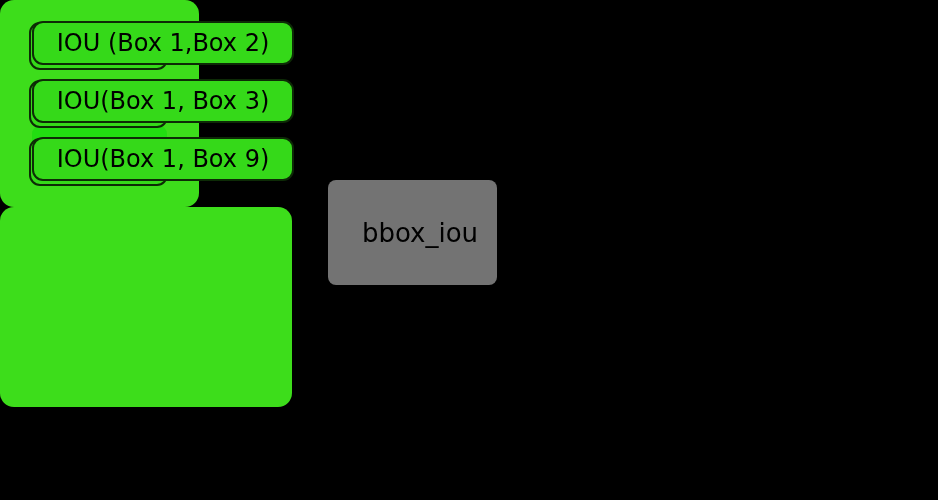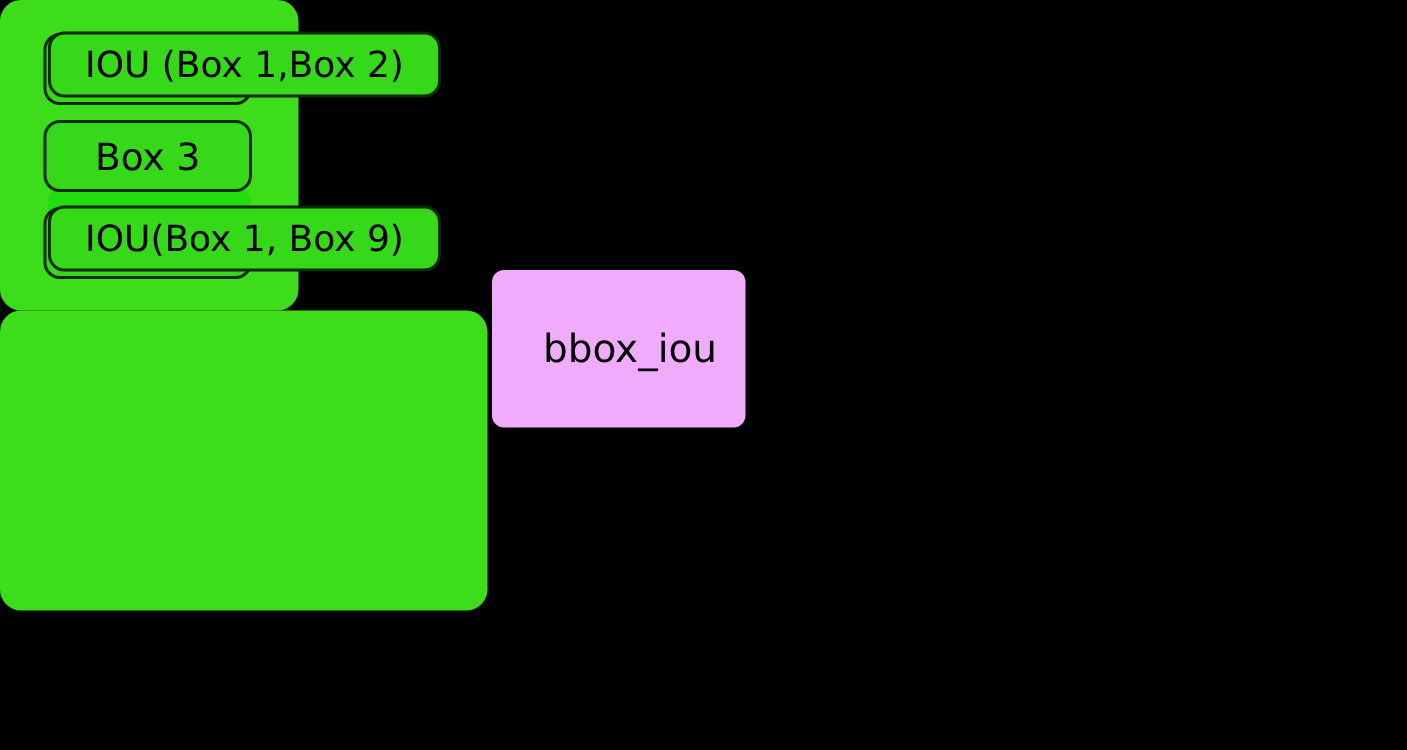--- a/index.html
+++ b/index.html
@@ -48,38 +48,38 @@
   
   .chip {
     background: #35d919;
     border: 2px solid #0d2b06;
     border-radius: 11px;
     font-size: 25px;
   }
 
   
   .magenta {
-    background: #f0abfc;
+    background: #737373;
     border-radius: 8px;
     font-size: 26px;
     padding-left: 15px;
   }
 
   
   #box1-node      { left: 32px;  top: 125px; width: 135px; height: 47px; }
 
   #input-group    { left: 4px;   top: 291px; width: 199px; height: 207px; }
   #input-group .chip { left: 29px; width: 139px; height: 48px; }
   #chip-box2      { top: 22px; }
   #chip-box3      { top: 80px; }
   #chip-box4      { top: 138px; }
 
   #bbox-iou-node  { left: 328px; top: 180px; width: 169px; height: 105px; }
 
-  #output-group   { left: 611px; top: 132px; width: 325px; height: 200px; }
+  #output-group   { left: 611px; top: 132px; width: 292px; height: 200px; }
   #output-group .chip { left: 32px; width: 262px; height: 44px; font-size: 24px; }
   #chip-iou-1     { top: 21px; }
   #chip-iou-2     { top: 79px; }
   #chip-iou-3     { top: 137px; }
 
   .group .chip { position: absolute; box-sizing: border-box;
                  display: flex; align-items: center; justify-content: center; }
 </style>
 </head>
 <body>
@@ -91,16 +91,17 @@
   <div class="group" id="input-group">
     <div class="chip" id="chip-box2">Box 2</div>
     <div class="chip" id="chip-box3">Box 3</div>
     <div class="chip" id="chip-box4">Box 4</div>
   </div>
 
   <div class="node magenta" id="bbox-iou-node">bbox_iou</div>
 
   <div class="group" id="output-group">
     <div class="chip" id="chip-iou-1">IOU (Box 1,Box 2)</div>
+    <div class="chip" id="chip-iou-2">IOU(Box 1, Box 3)</div>
     <div class="chip" id="chip-iou-3">IOU(Box 1, Box 9)</div>
   </div>
 
 </div>
 
 </body></html>

